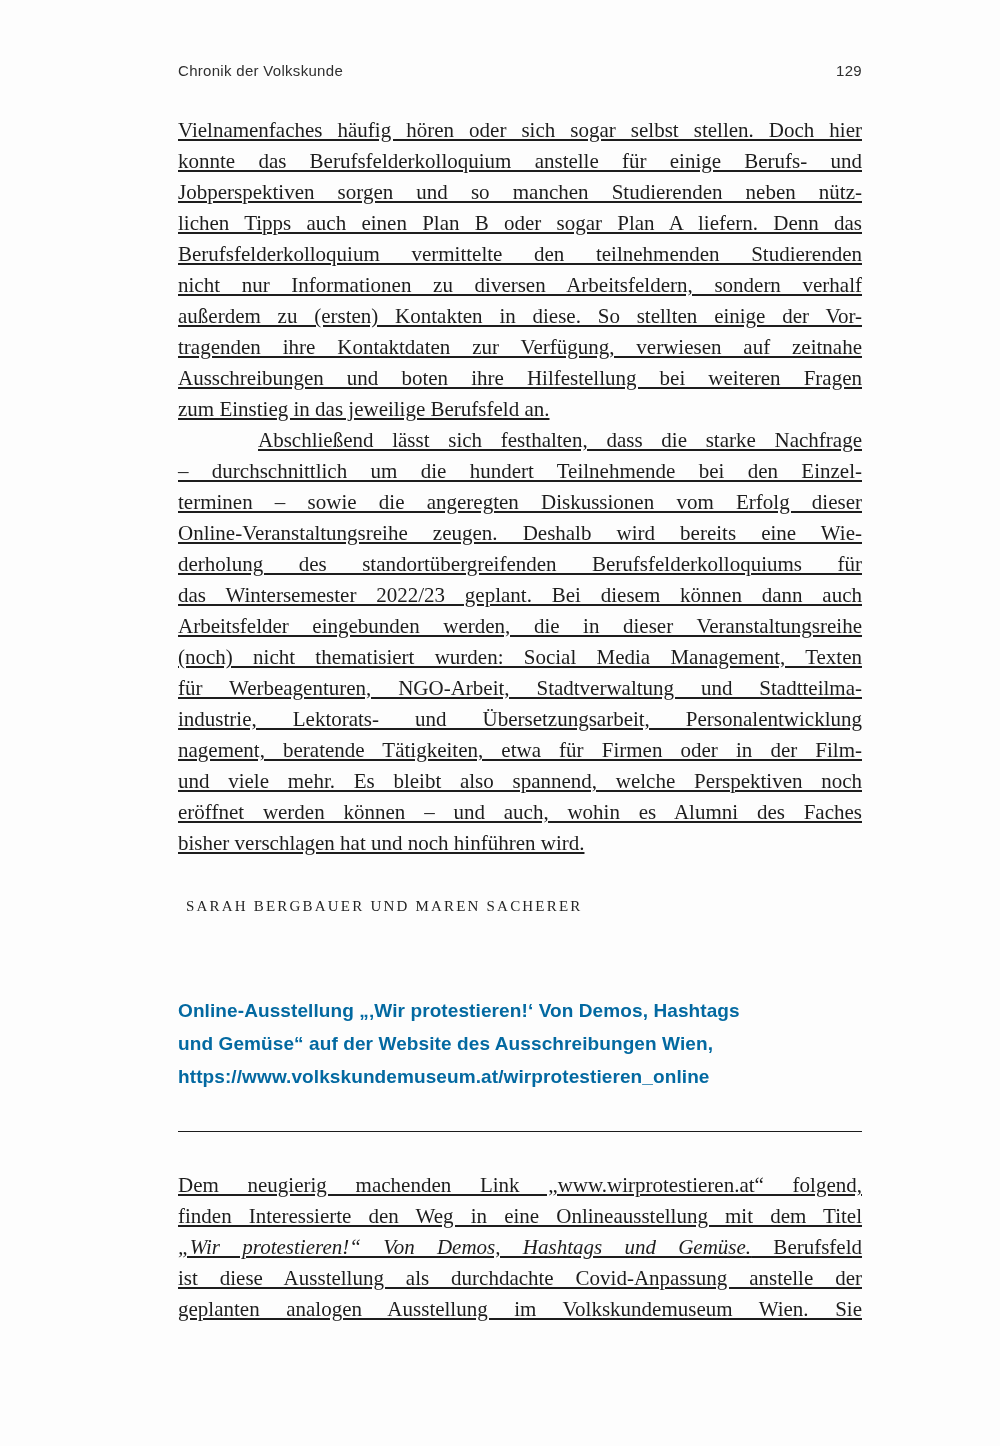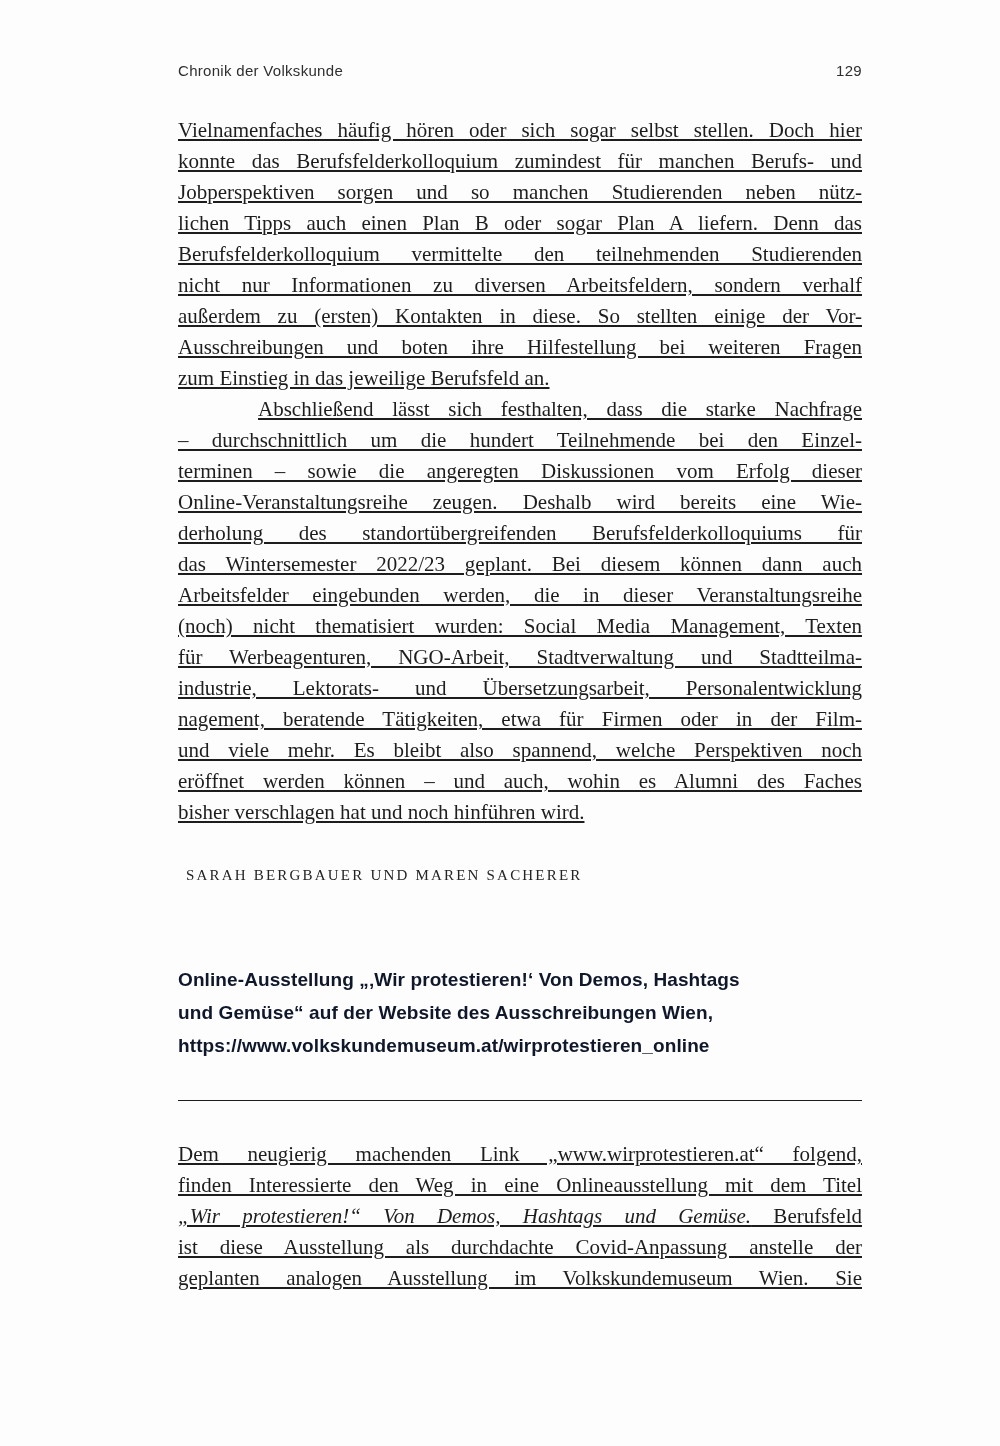--- a/index.html
+++ b/index.html
@@ -48,21 +48,21 @@
     color: #242424;
     margin-left: 8px;
   }
   .section-heading {
     margin: 72px 0 0 0;
     font-family: "Liberation Sans", sans-serif;
     font-weight: 700;
     font-size: 19px;
     line-height: 33px;
     letter-spacing: 0.1px;
-    color: #0f172a;
+    color: #0369a1;
   }
   .hline { display: block; text-align: left; }
   .rule {
     margin: 38px 0 0 0;
     border: none;
     border-top: 1.5px solid #1c1c1c;
     width: 100%;
   }
   .para3 { margin-top: 38px; }
   .italic { font-style: italic; }
@@ -74,26 +74,27 @@
 
   <header class="page-header">
     <span class="running-title">Chronik der Volkskunde</span>
     <span class="page-number">129</span>
   </header>
 
   <section class="body-text">
 
     <p class="para">
       <span class="line">Vielnamenfaches häufig hören oder sich sogar selbst stellen. Doch hier</span>
-      <span class="line">konnte das Berufsfelderkolloquium zumindest für manchen Berufs- und</span>
+      <span class="line">konnte das Berufsfelderkolloquium anstelle für einige Berufs- und</span>
       <span class="line">Jobperspektiven sorgen und so manchen Studierenden neben nütz-</span>
       <span class="line">lichen Tipps auch einen Plan B oder sogar Plan A liefern. Denn das</span>
       <span class="line">Berufsfelderkolloquium vermittelte den teilnehmenden Studierenden</span>
       <span class="line">nicht nur Informationen zu diversen Arbeitsfeldern, sondern verhalf</span>
       <span class="line">außerdem zu (ersten) Kontakten in diese. So stellten einige der Vor-</span>
+      <span class="line">tragenden ihre Kontaktdaten zur Verfügung, verwiesen auf zeitnahe</span>
       <span class="line">Ausschreibungen und boten ihre Hilfestellung bei weiteren Fragen</span>
       <span class="line last">zum Einstieg in das jeweilige Berufsfeld an.</span>
     </p>
 
     <p class="para">
       <span class="line indent">Abschließend lässt sich festhalten, dass die starke Nachfrage</span>
       <span class="line">– durchschnittlich um die hundert Teilnehmende bei den Einzel-</span>
       <span class="line">terminen – sowie die angeregten Diskussionen vom Erfolg dieser</span>
       <span class="line">Online-Veranstaltungsreihe zeugen. Deshalb wird bereits eine Wie-</span>
       <span class="line">derholung des standortübergreifenden Berufsfelderkolloquiums für</span>

